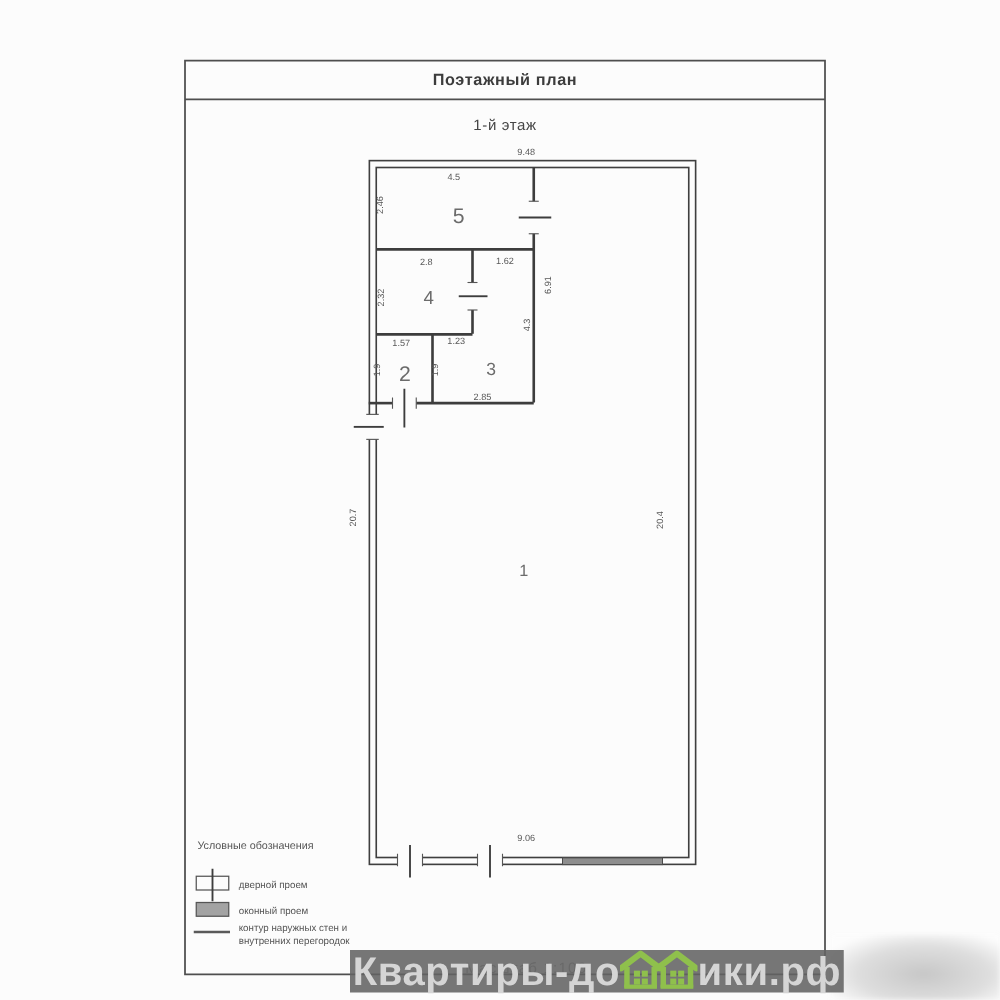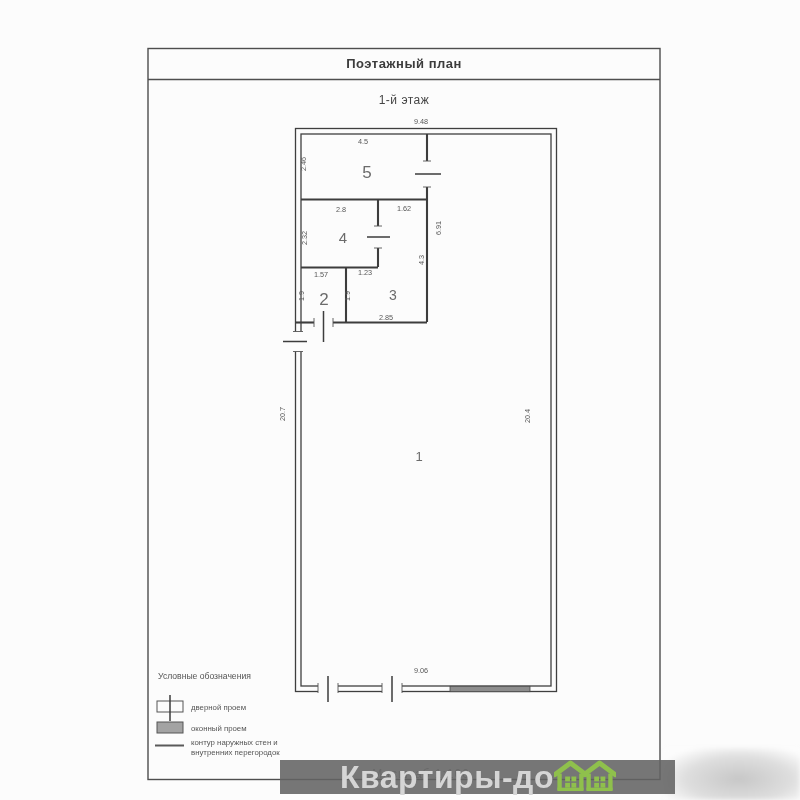--- a/index.html
+++ b/index.html
@@ -191,13 +191,14 @@
       <rect x="3.5" y="14" width="4.5" height="17"></rect>
       <rect x="26" y="14" width="4.5" height="17"></rect>
       <rect x="3.5" y="28.5" width="27" height="3.5"></rect>
       <rect x="11.5" y="17" width="5" height="5"></rect>
       <rect x="18" y="17" width="5" height="5"></rect>
       <rect x="11.5" y="23.5" width="5" height="5"></rect>
       <rect x="18" y="23.5" width="5" height="5"></rect>
     </g>
     <polyline points="31,15 47,3 63,15" fill="none" stroke-width="5" stroke-linecap="round" stroke-linejoin="round" stroke="#8fc04c"></polyline>
   </svg>
+  <span class="wm-text">ики.рф</span>
 </div>
 
 </body></html>

